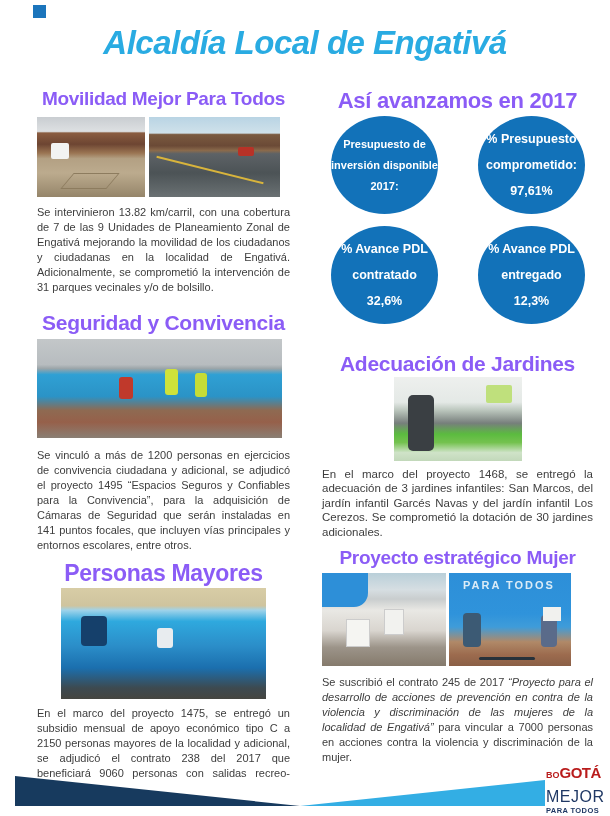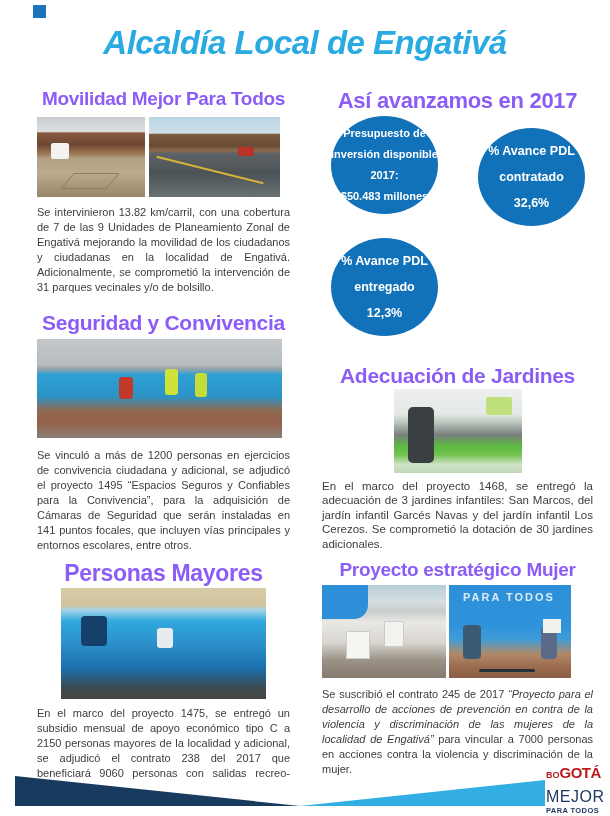--- a/index.html
+++ b/index.html
@@ -135,21 +135,25 @@
 
   <div class="col col-right">
 
     <h2 class="h-avance">Así avanzamos en 2017</h2>
 
     <div class="circles">
       <div class="circle c1">
         <span class="ln">Presupuesto de</span>
         <span class="ln">inversión disponible</span>
         <span class="ln">2017:</span>
-        <span class="ln">$50.483 millones</span>
+      </div>
+      <div class="circle c2">
+        <span class="ln">% Presupuesto</span>
+        <span class="ln">comprometido:</span>
+        <span class="ln">97,61%</span>
       </div>
       <div class="circle c3 r2">
         <span class="ln">% Avance PDL</span>
         <span class="ln">contratado</span>
         <span class="ln">32,6%</span>
       </div>
       <div class="circle c4 r2">
         <span class="ln">% Avance PDL</span>
         <span class="ln">entregado</span>
         <span class="ln">12,3%</span>

